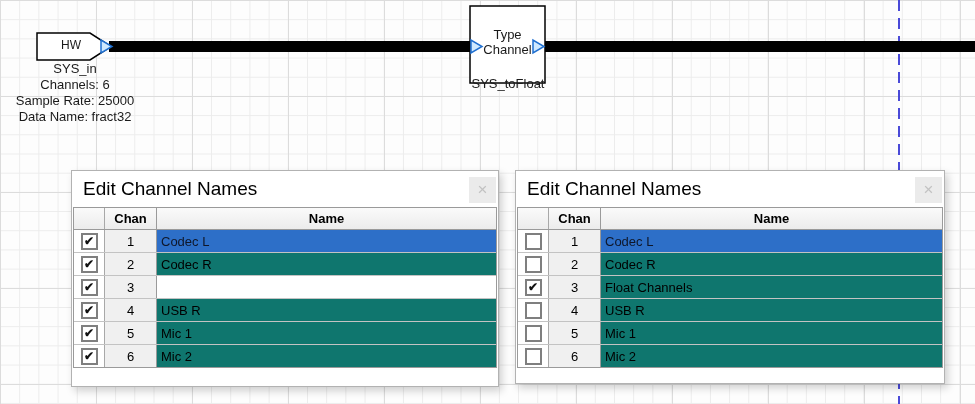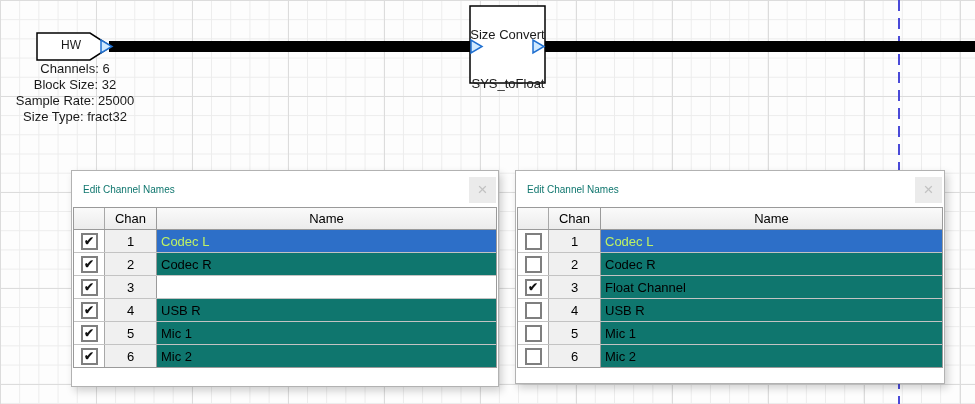--- a/index.html
+++ b/index.html
@@ -22,38 +22,38 @@
   .tc-info{left:437px;top:76px;width:142px;line-height:15px;}
 
   .dialog{
     position:absolute;background:#ffffff;border:1px solid #b2b2b2;
     box-shadow:3px 4px 8px rgba(0,0,0,0.18);
     font-size:13px;color:#000;
   }
   .dlg-left{left:71px;top:170px;width:426px;height:215px;}
   .dlg-right{left:515px;top:170px;width:428px;height:212px;}
   .titlebar{position:relative;height:36px;display:flex;align-items:center;padding-left:11px;}
-  .dlg-title{color:#0f766e;font-size:10px;}
+  .dlg-title{color:#000000;font-size:19px;}
   .close-btn{
     position:absolute;top:6px;right:2px;width:27px;height:26px;
     background:#ebebeb;color:#c2c2c2;font-size:17px;line-height:26px;
     text-align:center;cursor:default;user-select:none;
   }
   .grid-table{position:absolute;left:1px;right:1px;top:36px;border:1px solid #9a9a9a;background:#fff;}
-  .thead{display:flex;height:21px;align-items:stretch;background:linear-gradient(#fafafa,#ececec);border-bottom:1px solid #9a9a9a;font-weight:400;}
+  .thead{display:flex;height:21px;align-items:stretch;background:linear-gradient(#fafafa,#ececec);border-bottom:1px solid #9a9a9a;font-weight:700;}
   .trow{display:flex;height:22px;align-items:stretch;border-bottom:1px solid #c3c3c3;}
   .trow:last-child{border-bottom:none;}
   .cell{display:flex;align-items:center;overflow:hidden;white-space:nowrap;}
   .c-cb{width:30px;justify-content:center;border-right:1px solid #a8a8a8;background:#fff;}
   .c-chan{width:51px;justify-content:center;border-right:1px solid #9a9a9a;background:#f0f0f0;}
   .thead .c-chan{background:transparent;}
   .thead .c-cb{background:transparent;}
   .c-name{flex:1;padding-left:4px;background:#0f766e;}
   .thead .c-name{justify-content:center;padding-left:0;background:transparent;}
-  .selected .c-name{background:#2d6fc8;color:#bef264;}
+  .selected .c-name{background:#2d6fc8;color:#0f172a;}
   .cbx{
     width:13px;height:13px;border:2px solid #7f7f7f;background:#fff;
     font-size:12px;line-height:13px;text-align:center;color:#111;font-weight:bold;
   }
 </style>
 </head>
 <body>
 
 <div id="canvas">
 
@@ -63,26 +63,26 @@
     <rect x="544" y="41" width="431" height="11" fill="#000000"></rect>
     <polygon points="37,33 90,33 111,46.5 90,60 37,60" fill="#ffffff" stroke="#000000" stroke-width="1.5"></polygon>
     <rect x="470" y="6" width="75" height="77" fill="#ffffff" stroke="#000000" stroke-width="1.5"></rect>
     <polygon points="101,40 101,53 112,46.5" fill="#cfe9ff" stroke="#1f6fd0" stroke-width="1.5"></polygon>
     <polygon points="471,40 471,53 482,46.5" fill="#cfe9ff" stroke="#1f6fd0" stroke-width="1.5"></polygon>
     <polygon points="533,40 533,53 544,46.5" fill="#cfe9ff" stroke="#1f6fd0" stroke-width="1.5"></polygon>
   </svg>
 
   <div class="diagram-label hw-text">HW</div>
   <div class="diagram-label hw-info">
+    <div>SYS_in</div>
     <div>Channels: 6</div>
-    <div>Block Size: 32</div>
     <div>Sample Rate: 25000</div>
-    <div>Size Type: fract32</div>
+    <div>Data Name: fract32</div>
   </div>
-  <div class="diagram-label tc-text">Size Convert</div>
+  <div class="diagram-label tc-text">Type Channel</div>
   <div class="diagram-label tc-info">
     <div>SYS_toFloat</div>
   </div>
 
   <div class="dialog dlg-left">
     <div class="titlebar">
       <span class="dlg-title">Edit Channel Names</span>
       <span class="close-btn">×</span>
     </div>
     <div class="grid-table">
@@ -158,21 +158,21 @@
             <span class="cbx"></span>
           </div>
         <div class="cell c-chan">2</div>
         <div class="cell c-name">Codec R</div>
       </div>
       <div class="trow">
         <div class="cell c-cb">
             <span class="cbx">✔</span>
           </div>
         <div class="cell c-chan">3</div>
-        <div class="cell c-name">Float Channel</div>
+        <div class="cell c-name">Float Channels</div>
       </div>
       <div class="trow">
         <div class="cell c-cb">
             <span class="cbx"></span>
           </div>
         <div class="cell c-chan">4</div>
         <div class="cell c-name">USB R</div>
       </div>
       <div class="trow">
         <div class="cell c-cb">

